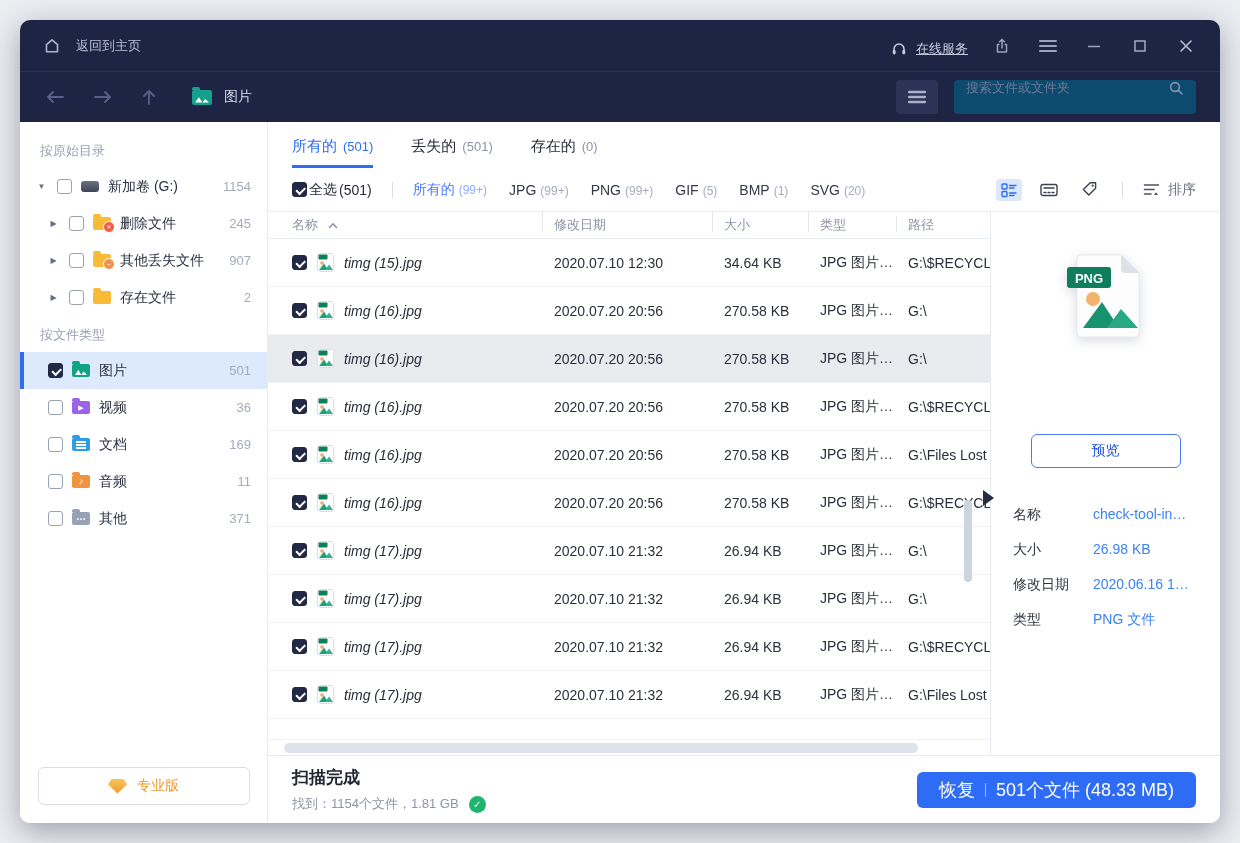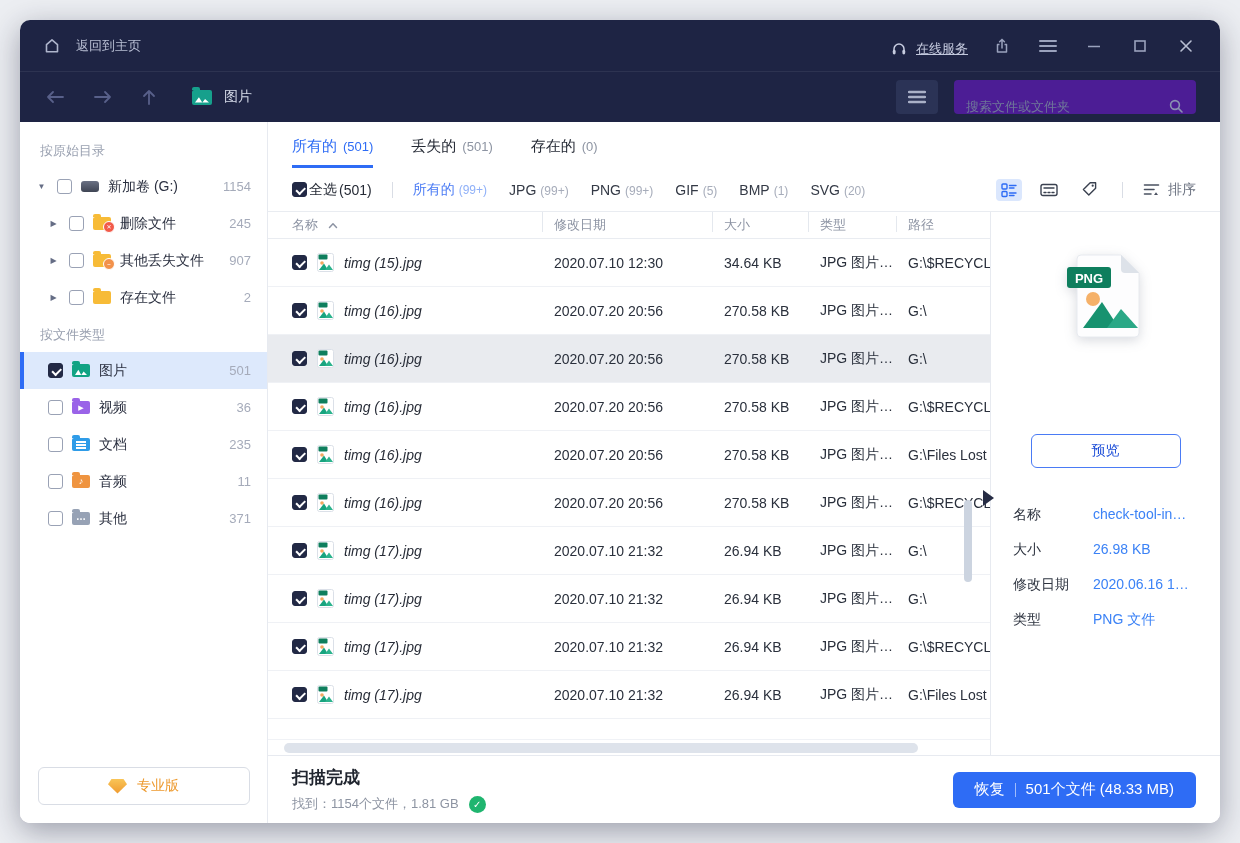--- a/index.html
+++ b/index.html
@@ -16,21 +16,21 @@
   .tb-online { display:flex; align-items:center; gap:8px; font-size:13px; color:#c7cce0; }
   .tb-btn { display:flex; align-items:center; justify-content:center; width:24px; height:24px; }
 
   
   .navbar { height:50px; background:#1e2444; display:flex; align-items:center; padding:0 24px; flex:none; }
   .nav-arrows { display:flex; align-items:center; gap:26px; }
   .crumb { display:flex; align-items:center; gap:12px; margin-left:34px; }
   .crumb-label { font-size:14px; color:#d5dae8; }
   .nav-right { margin-left:auto; display:flex; align-items:center; gap:16px; }
   .nav-menu-btn { width:42px; height:34px; background:#2b3356; border-radius:4px; display:flex; align-items:center; justify-content:center; }
-  .searchbox { width:242px; height:34px; background:#4c1d95; border-radius:4px; display:flex; align-items:flex-end; padding:0 12px; }
+  .searchbox { width:242px; height:34px; background:#0c4a6e; border-radius:4px; display:flex; align-items:flex-start; padding:0 12px; }
   .searchbox input { flex:1; background:transparent; border:none; outline:none; color:#aeb5cc; font-size:13px; font-family:inherit; }
   .searchbox input::placeholder { color:#6f7899; }
 
   
   .content { flex:1; display:flex; min-height:0; background:#fff; }
 
   
   .sidebar { width:248px; flex:none; border-right:1px solid #e7eaf0; display:flex; flex-direction:column; padding-top:10px; background:#fff; }
   .side-section { padding:10px 20px 8px; font-size:13px; color:#99a0b0; }
   .tree-item, .type-item { height:37px; display:flex; align-items:center; gap:9px; position:relative; font-size:14px; color:#2b3040; cursor:default; }
@@ -129,21 +129,21 @@
   .d-row { display:flex; margin-bottom:17px; font-size:14px; }
   .d-label { flex:0 0 80px; color:#2e3440; }
   .d-value { color:#3b82f6; white-space:nowrap; overflow:hidden; }
 
   
   .footer { height:68px; border-top:1px solid #e7eaf0; display:flex; align-items:center; padding:0 24px; flex:none; }
   .f-status { font-size:17px; font-weight:bold; color:#20252f; margin-bottom:6px; }
   .f-found { display:flex; align-items:center; gap:10px; font-size:13px; color:#8d94a2; }
   .ok-circle { width:17px; height:17px; border-radius:50%; background:#1fb56f; color:#fff; font-size:10px; line-height:17px; text-align:center; font-weight:bold; }
   .recover-btn { margin-left:auto; height:36px; padding:0 22px; background:#2e6cf5; border:none; border-radius:6px; color:#fff;
-                 font-size:15px; display:flex; align-items:center; cursor:pointer; font-family:inherit; }
+                 font-size:18px; display:flex; align-items:center; cursor:pointer; font-family:inherit; }
   .recover-btn .vd { width:1px; height:14px; background:rgba(255,255,255,.55); margin:0 10px; }
 </style>
 </head>
 <body>
 
 <div class="window">
 
   <div class="titlebar">
     <div class="tb-left">
       <svg width="20" height="20" viewBox="0 0 20 20">
@@ -282,21 +282,21 @@
     <span class="lbl">视频</span>
     <span class="cnt">36</span>
   </div>
 
   <div class="type-item">
     <span class="cb"></span>
 
     <span class="ficon t-doc"></span>
 
     <span class="lbl">文档</span>
-    <span class="cnt">235</span>
+    <span class="cnt">169</span>
   </div>
 
   <div class="type-item">
     <span class="cb"></span>
 
     <span class="ficon t-aud"></span>
 
     <span class="lbl">音频</span>
     <span class="cnt">11</span>
   </div>

